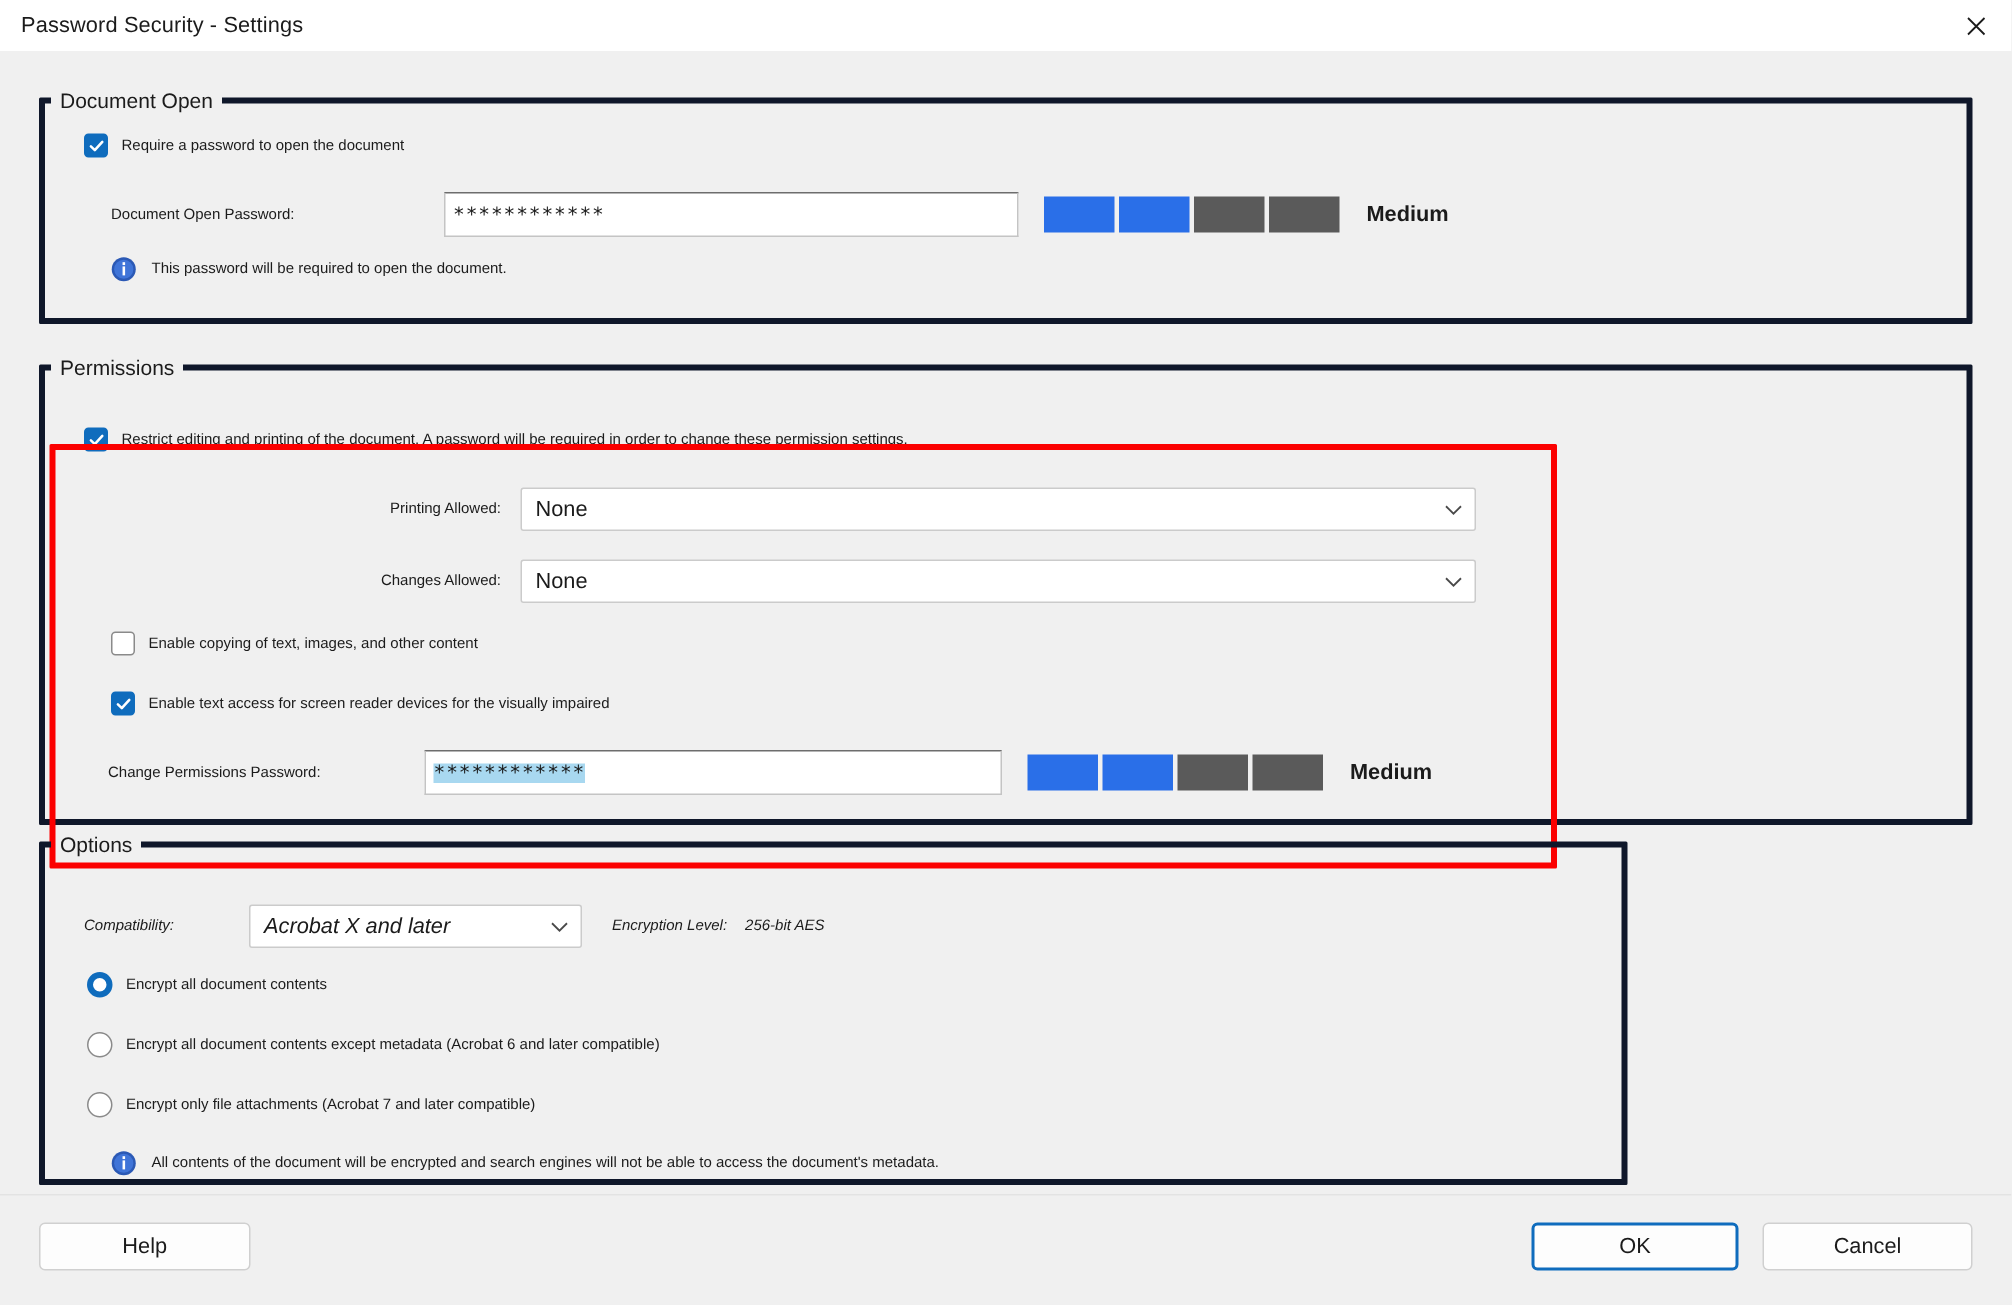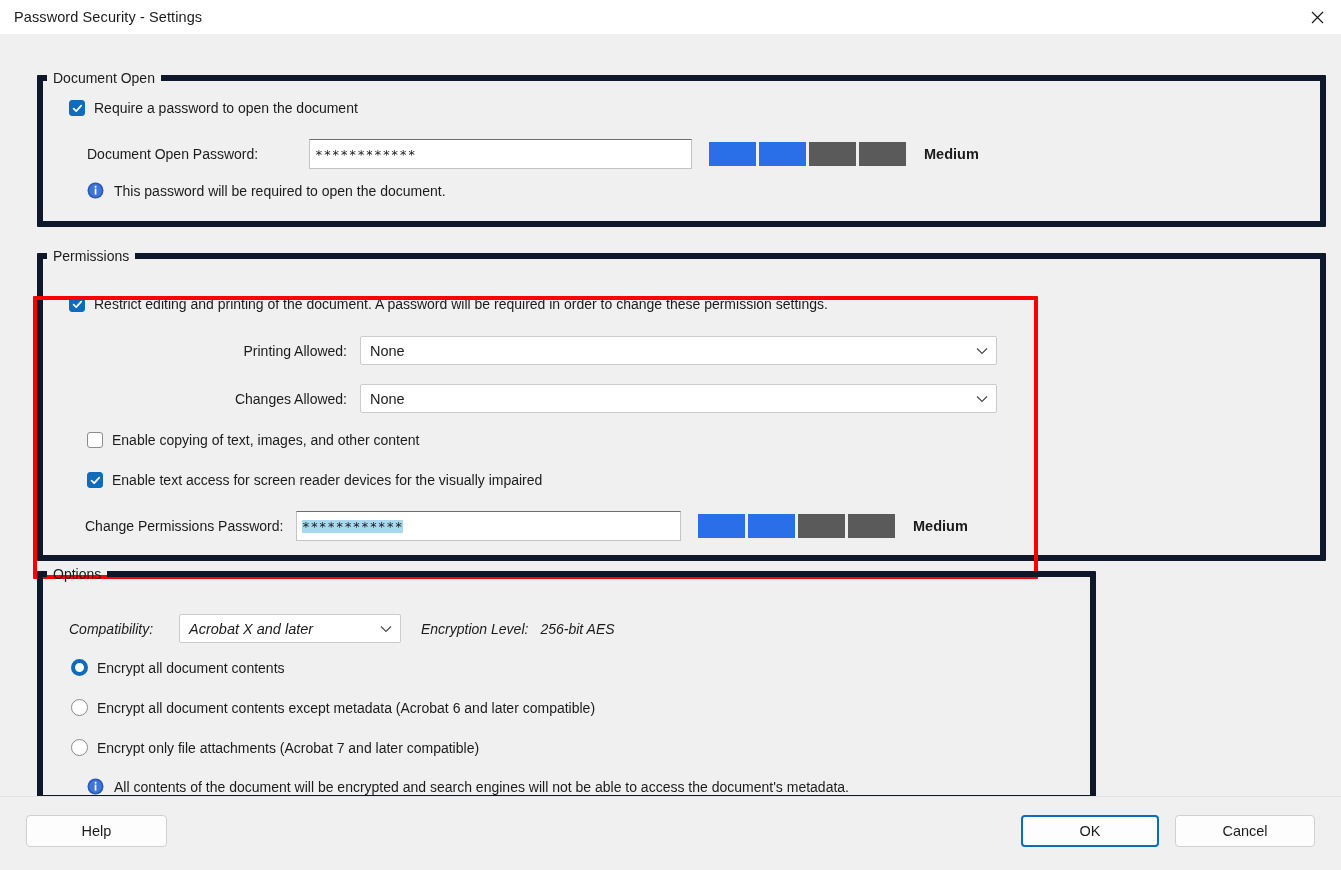--- a/index.html
+++ b/index.html
@@ -42,38 +42,38 @@
   
   #body {
     flex: 1 1 auto;
     background: #f0f0f0;
     position: relative;
     padding: 0;
   }
 
   fieldset.group {
     position: absolute;
-    margin: 11px;
-    border: 6px solid #0f172a;
+    margin: 0;
+    border: 4px solid #0f172a;
     border-radius: 1px;
     padding: 0;
     background: transparent;
   }
   fieldset.group > legend {
     font-size: 14px;
     color: #1b1b1b;
     padding: 0 6px;
     margin-left: 4px;
   }
   .grp-inner { position: relative; width: 100%; height: 100%; }
 
   
   .row { position: absolute; display: flex; align-items: center; }
 
-  .lbl { font-size: 14px; color: #1b1b1b; white-space: nowrap; }
+  .lbl { font-size: 10px; color: #1b1b1b; white-space: nowrap; }
   .lbl-r { text-align: right; }
 
   
   .cb {
     width: 16px; height: 16px; flex: 0 0 16px;
     border-radius: 3px;
     display: inline-flex; align-items: center; justify-content: center;
     cursor: pointer;
   }
   .cb.on { background: #0f6cbd; border: 1px solid #0f6cbd; }

